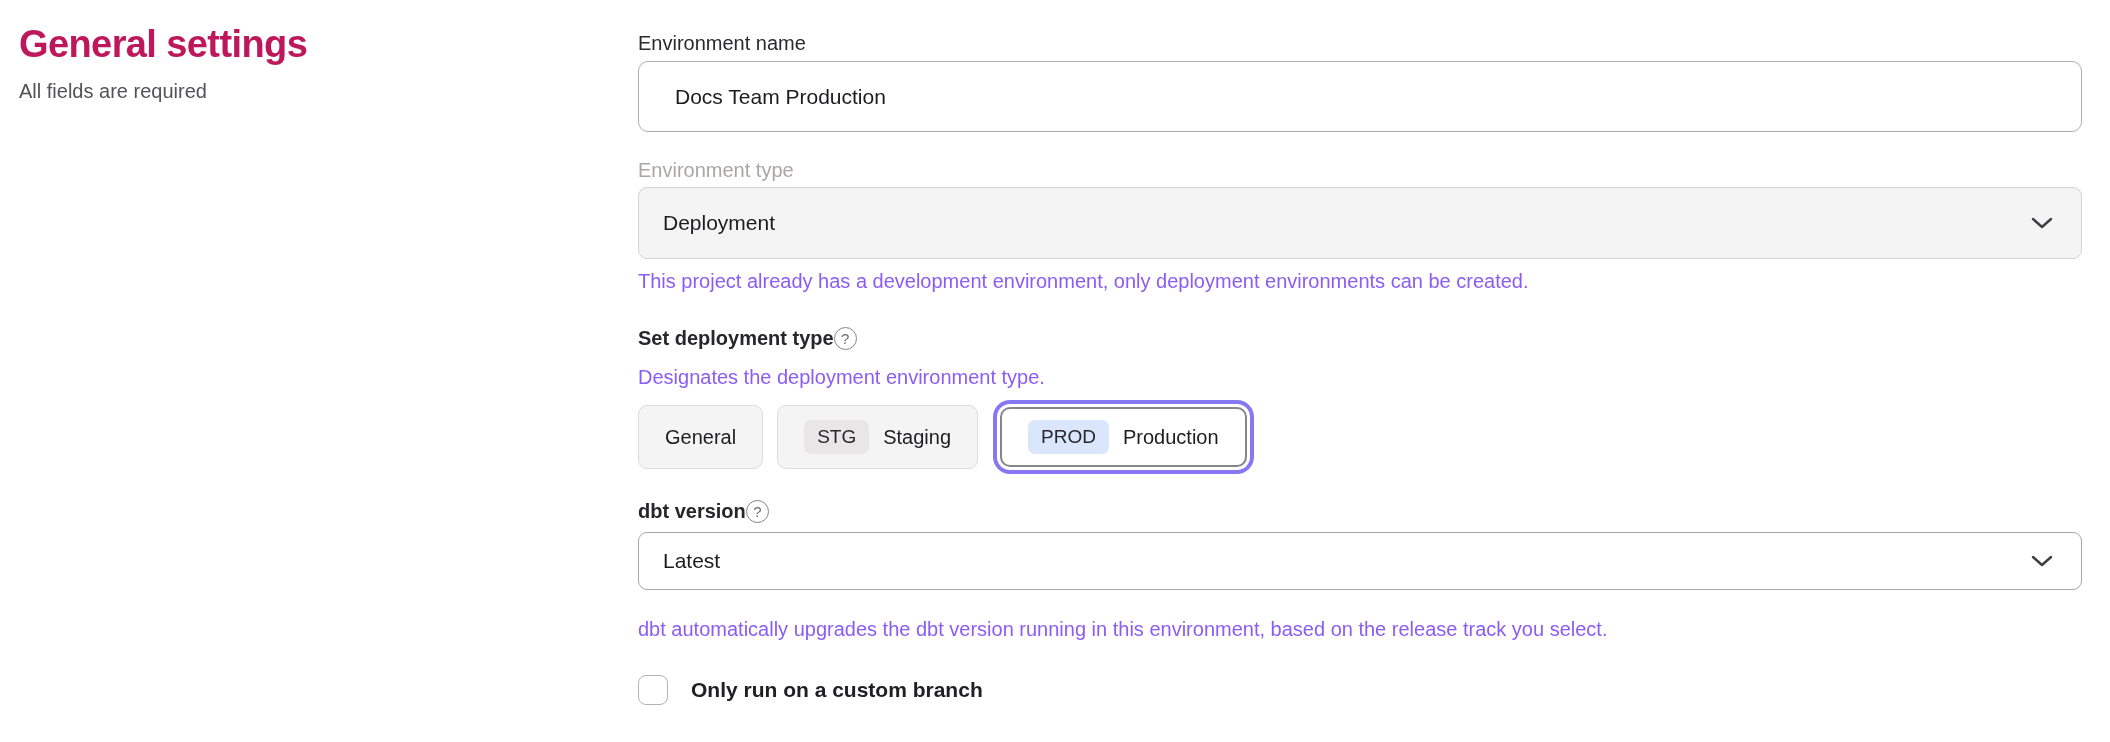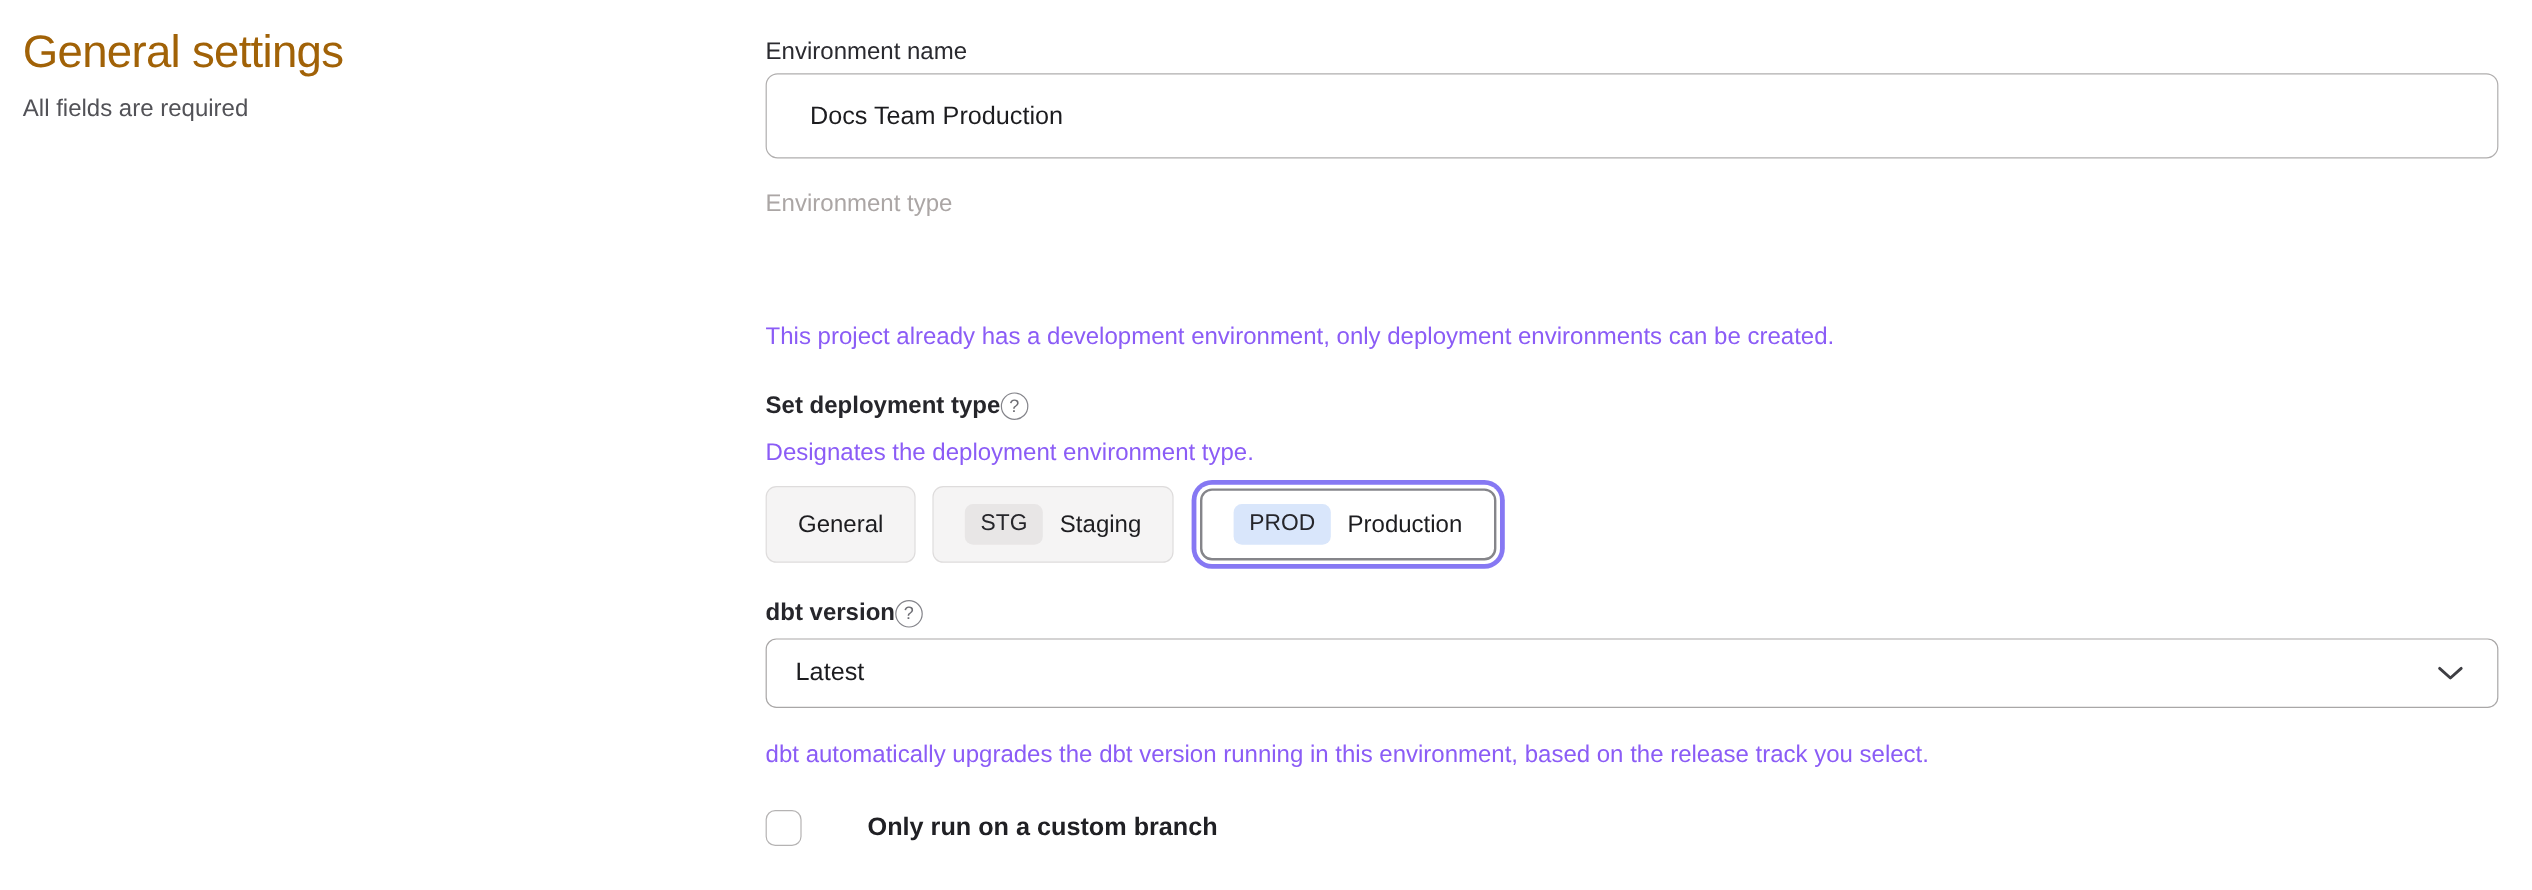--- a/index.html
+++ b/index.html
@@ -11,23 +11,23 @@
     width: 2110px;
     height: 742px;
     background: #ffffff;
     overflow: hidden;
   }
 
   
   .header-col { position: absolute; left: 19px; top: 22px; width: 420px; }
   .page-title {
     font-size: 38px;
-    font-weight: 400;
+    font-weight: 700;
     letter-spacing: -0.6px;
-    color: #a16207;
+    color: #be185d;
     line-height: 44px;
   }
   .page-subtitle {
     margin-top: 12px;
     font-size: 20px;
     color: #525257;
     line-height: 26px;
   }
 
   
@@ -147,21 +147,21 @@
     display: inline-block;
     border-radius: 7px;
     padding: 6px 13px;
     font-size: 19px;
     font-weight: 500;
     color: #26262b;
   }
   .badge-stg  { background: #e8e6e6; }
   .badge-prod { background: #d9e6fb; }
 
-  .checkbox-row { top: 675px; display: flex; align-items: center; gap: 32px; }
+  .checkbox-row { top: 675px; display: flex; align-items: center; }
   .checkbox {
     width: 30px;
     height: 30px;
     border: 1.5px solid #b5b3b3;
     border-radius: 8px;
     background: #ffffff;
     cursor: pointer;
     flex: 0 0 auto;
   }
   .checkbox-label {
@@ -181,20 +181,26 @@
     <div class="page-title">General settings</div>
     <div class="page-subtitle">All fields are required</div>
   </div>
 
   <div class="form-col">
 
     <div class="abs field-label" style="top:30px;">Environment name</div>
     <input class="abs text-input" type="text" value="Docs Team Production" style="">
 
     <div class="abs field-label muted" style="top:157px;">Environment type</div>
+    <div class="abs select select-muted">
+      <span>Deployment</span>
+      <svg class="chevron" width="22" height="12" viewBox="0 0 22 12">
+        <polyline points="2,2 11,10 20,2" fill="none" stroke="#3e3e43" stroke-width="2.4" stroke-linecap="round" stroke-linejoin="round"></polyline>
+      </svg>
+    </div>
     <div class="abs helper-text" style="top:268px;">This project already has a development environment, only deployment environments can be created.</div>
 
     <div class="abs section-label-row" style="top:325px;">
       <span class="section-label">Set deployment type</span>
       <span class="help-icon">?</span>
     </div>
     <div class="abs helper-text" style="top:364px;">Designates the deployment environment type.</div>
 
     <div class="abs btn-row">
       <button class="type-btn">

